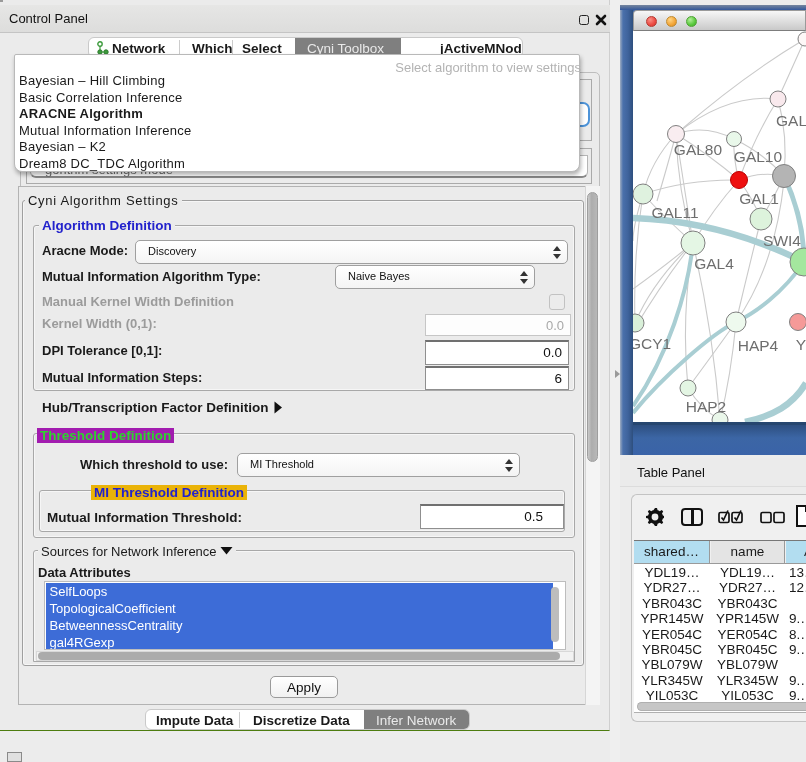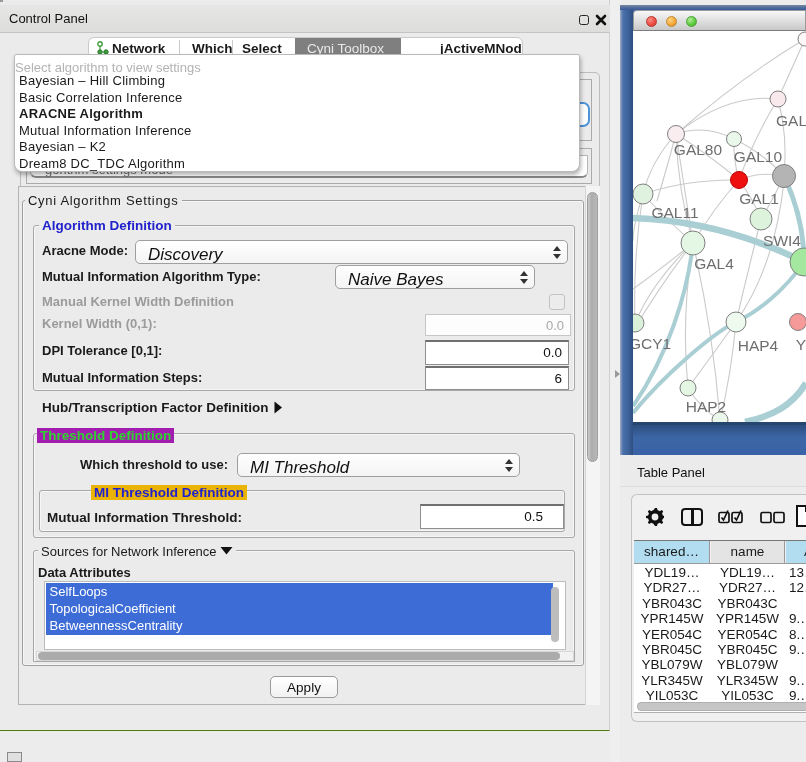--- a/index.html
+++ b/index.html
@@ -1,21 +1,21 @@
 <!DOCTYPE html>
 <html><head>
 <meta charset="utf-8">
 <style>
 * { margin:0; padding:0; box-sizing:border-box; }
 html,body { width:806px; height:762px; overflow:hidden; }
 body { position:relative; background:#ececec; font-family:"Liberation Sans", sans-serif; font-size:13px; color:#1a1a1a; }
 .abs { position:absolute; }
 .bold { font-weight:bold; }
 .combo { background:linear-gradient(#ffffff,#f4f4f4); border:1px solid #9f9f9f; border-radius:5px; }
-.combo .cbtxt { position:absolute; left:12px; top:4px; font-size:17px; color:#111;font-style:italic; }
+.combo .cbtxt { position:absolute; left:12px; top:4px; font-size:11px; color:#111; }
 .combo .spin { position:absolute; right:6px; top:5px; width:8px; height:13px; }
 .combo .spin::before { content:""; position:absolute; left:0; top:0; border-left:4px solid transparent; border-right:4px solid transparent; border-bottom:5px solid #333; }
 .combo .spin::after { content:""; position:absolute; left:0; bottom:0; border-left:4px solid transparent; border-right:4px solid transparent; border-top:5px solid #333; }
 .trow { height:15.4px; line-height:15.4px; white-space:nowrap; }
 .trow .c1 { display:inline-block; width:76px; text-align:center; }
 .trow .c2 { display:inline-block; width:75px; text-align:center; }
 .trow .c3 { display:inline-block; padding-left:4px; }
 </style>
 </head>
 <body>
@@ -114,34 +114,41 @@
   <div class="abs" style="left:420px;top:504px;width:144px;height:25px;background:#fff;border:1px solid #8f8f8f;border-top:2px solid #707070;font-size:13.5px;color:#111;text-align:right;line-height:21px;padding-right:20px;">0.5</div>
 
   <div class="abs" style="left:33px;top:550px;width:542px;height:112px;border:1px solid #a8a8a8;border-radius:3px 3px 0 0;box-shadow:inset 0 0 0 1px #f6f6f6;"></div>
   <div class="abs" style="left:38px;top:544px;background:#ebebeb;padding:0 3px;font-size:13px;">Sources for Network Inference <svg width="13" height="9" viewBox="0 0 13 9" style="vertical-align:1px;">
         <path d="M0.5 1 L12.5 1 L6.5 8.5 Z" fill="#111"></path>
       </svg></div>
 
   <div class="abs bold" style="left:38px;top:565px;font-size:13px;">Data Attributes</div>
 
   <div class="abs" style="left:44px;top:581px;width:522px;height:69px;background:#fff;border:1px solid #bdbdbd;overflow:hidden;">
-    <div class="abs" style="left:1px;top:1px;width:507px;height:52px;background:#3d6cd7;color:#fff;font-size:13px;line-height:17px;padding:0 0 0 3.5px;">
+    <div class="abs" style="left:1px;top:1px;width:507px;height:68px;background:#3d6cd7;color:#fff;font-size:13px;line-height:17px;padding:0 0 0 3.5px;">
       SelfLoops<br>TopologicalCoefficient<br>BetweennessCentrality<br>gal4RGexp
     </div>
     <div class="abs" style="left:506px;top:5px;width:8px;height:55px;background:#bdbdbd;border-radius:5px;"></div>
   </div>
 
   <div class="abs" style="left:36px;top:651px;width:538px;height:10px;background:#f2f2f2;border:1px solid #d8d8d8;"></div>
   <div class="abs" style="left:38px;top:652px;width:522px;height:8px;background:#ababab;border-radius:4px;"></div>
 
   <div class="abs" style="left:270px;top:676px;width:68px;height:22px;background:linear-gradient(#ffffff,#f1f1f1);border:1px solid #9a9a9a;border-radius:5px;text-align:center;line-height:21px;font-size:13.5px;color:#111;">Apply</div>
 
+  <div class="abs" style="left:145px;top:709px;width:325px;height:21px;background:#fff;border:1px solid #c9c9c9;border-radius:6px;overflow:hidden;">
+    <div class="abs" style="left:93px;top:2px;width:1px;height:16px;background:#ccc;"></div>
+    <div class="abs bold" style="left:10px;top:3px;font-size:13.5px;">Impute Data</div>
+    <div class="abs bold" style="left:107px;top:3px;font-size:13.5px;">Discretize Data</div>
+    <div class="abs" style="left:218px;top:0;width:107px;height:21px;background:#7f7f7f;"></div>
+    <div class="abs" style="left:230px;top:3px;font-size:13.5px;color:#e9e9e9;">Infer Network</div>
+  </div>
 
   <div class="abs" style="left:14px;top:54px;width:566px;height:118px;background:#fff;border:1px solid #b9b9b9;border-radius:2px 2px 8px 8px;box-shadow:1px 3px 4px rgba(0,0,0,0.3);z-index:20;">
-    <div class="abs" style="left:0;top:5px;width:566px;text-align:left;color:#b3b3b3;font-size:13px;">Select algorithm to view settings</div>
+    <div class="abs" style="left:0;top:5px;width:566px;text-align:right;color:#b3b3b3;font-size:13px;">Select algorithm to view settings</div>
     <div class="abs" style="left:4px;top:18px;font-size:13px;line-height:16.6px;letter-spacing:0.25px;">
       Bayesian – Hill Climbing<br>
       Basic Correlation Inference<br>
       <span class="bold">ARACNE Algorithm</span><br>
       Mutual Information Inference<br>
       Bayesian – K2<br>
       Dream8 DC_TDC Algorithm
     </div>
   </div>
 </div>

